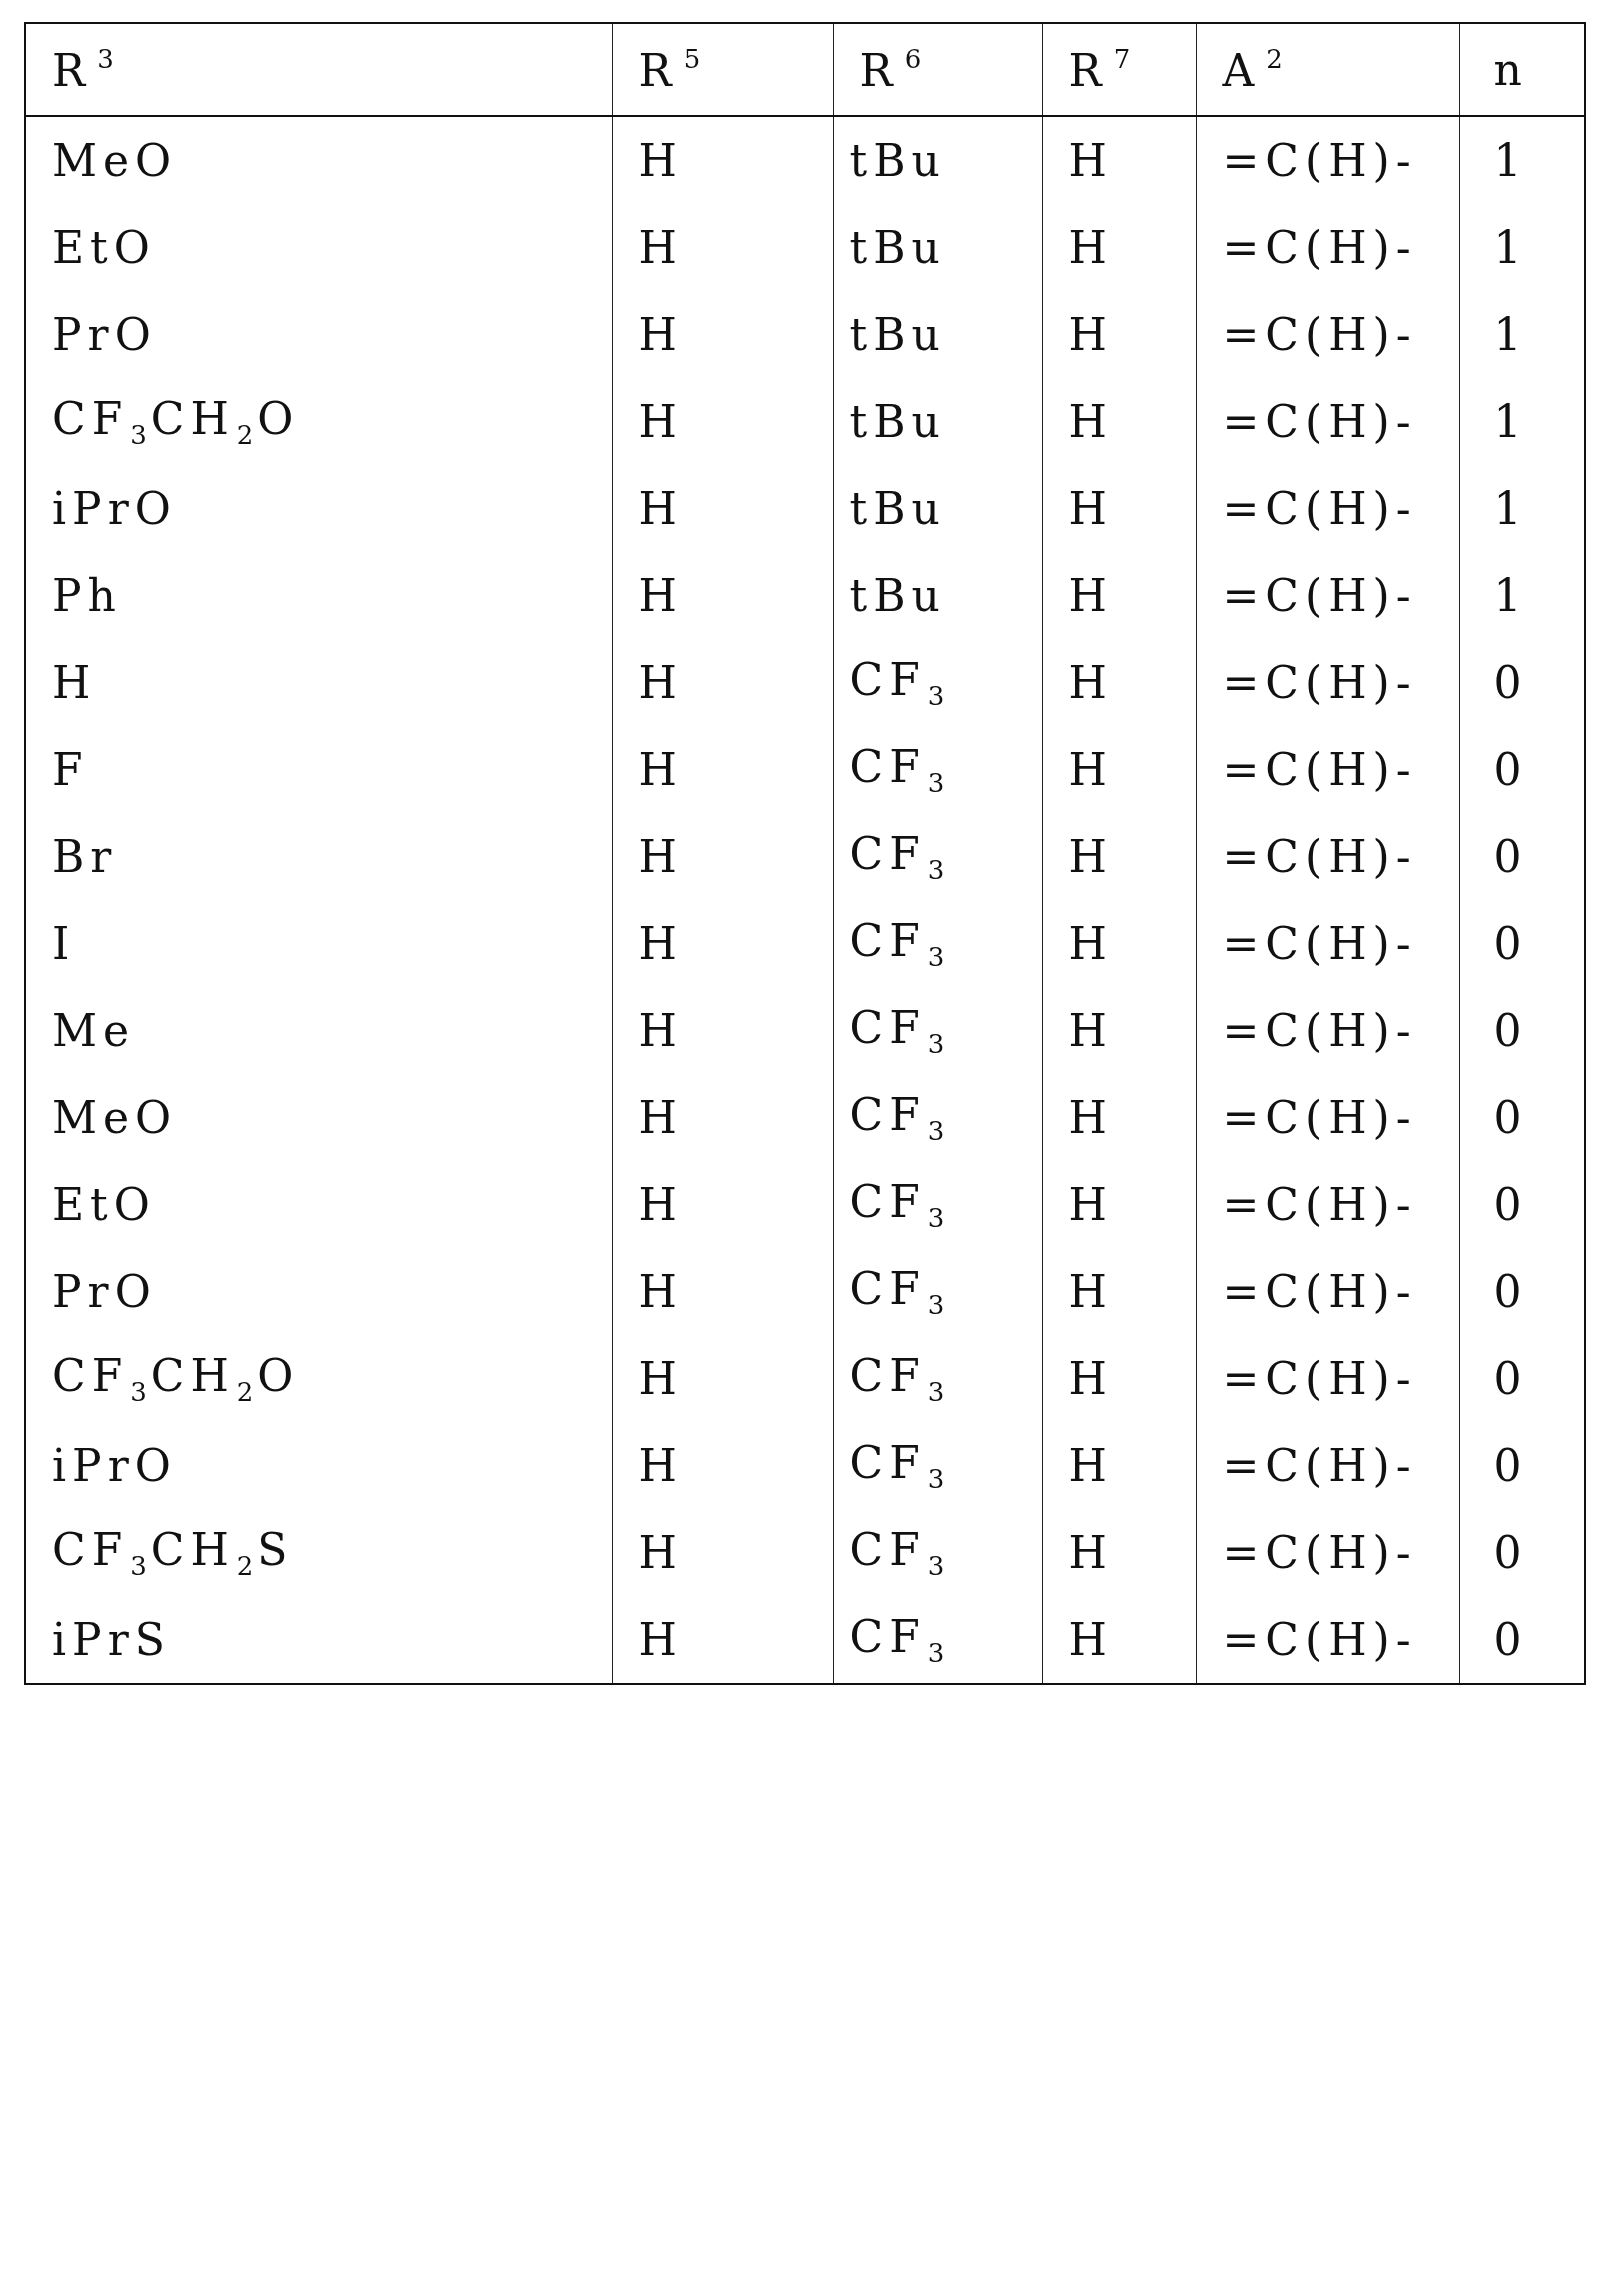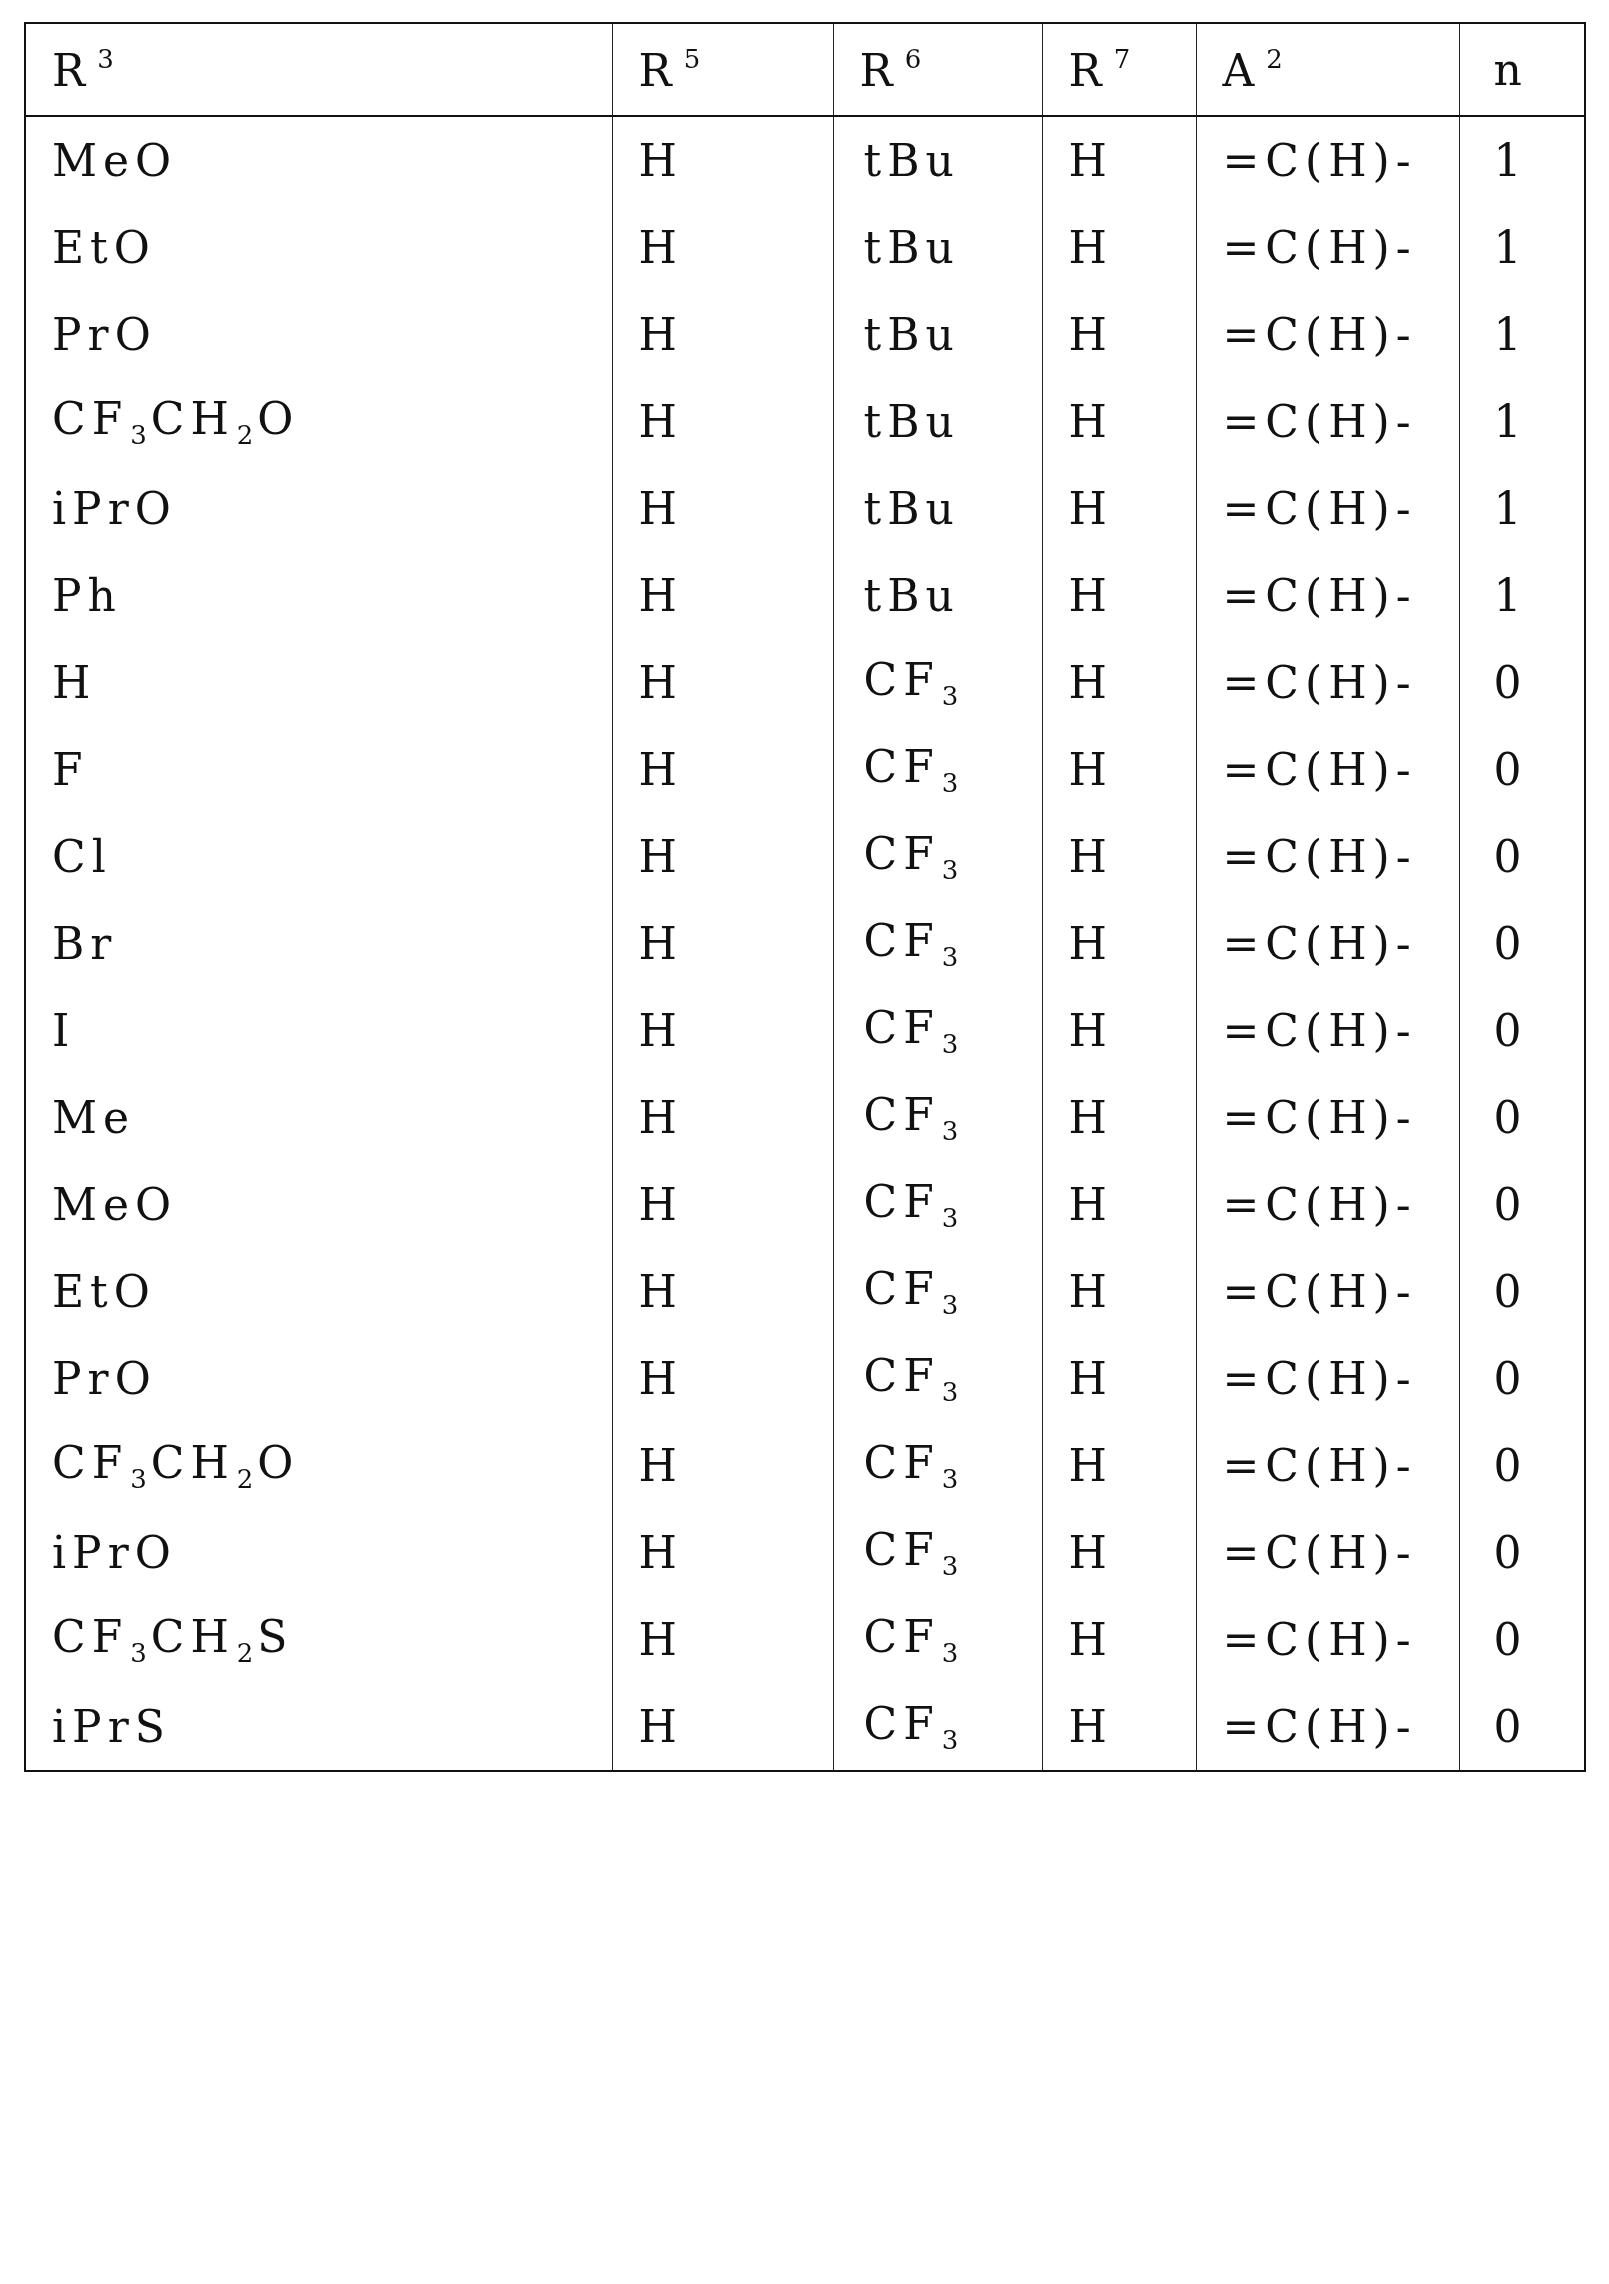--- a/index.html
+++ b/index.html
@@ -18,21 +18,21 @@
   table.chem col.c6 { width: 126px; }
   table.chem th, table.chem td {
     border-left: 1.5px solid #222; border-right: 1.5px solid #222;
     padding: 0 0 0 26px; text-align: left; vertical-align: middle;
     font-weight: normal; font-size: 44px; white-space: nowrap;
     letter-spacing: 6px;
   }
   table.chem thead th { height: 91px; border-bottom: 2.5px solid #111; margin-top: 32px; }
   table.chem tbody td { height: 87px; }
   table.chem td.n, table.chem th.n { padding-left: 34px; }
-  table.chem td.r6 { padding-left: 30px; }
+  table.chem td.r6 { padding-left: 16px; }
   .sup { font-size: 26px; vertical-align: 18px; margin-left: 6px; letter-spacing: 0; }
   .sub { font-size: 26px; vertical-align: -10px; letter-spacing: 0; margin: 0 4px 0 2px; }
   .a2 { letter-spacing: 1px; margin-top: 29px; }
 </style>
 </head>
 <body>
 
 <table class="chem">
   <colgroup>
     <col class="c1">
@@ -111,28 +111,20 @@
       </tr>
       <tr>
         <td><span>F</span></td>
         <td>H</td>
         <td class="r6"><span>CF</span><span class="sub">3</span></td>
         <td>H</td>
         <td class="a2">=C(H)-</td>
         <td class="n">0</td>
       </tr>
       <tr>
-        <td><span>Cl</span></td>
-        <td>H</td>
-        <td class="r6"><span>CF</span><span class="sub">3</span></td>
-        <td>H</td>
-        <td class="a2">=C(H)-</td>
-        <td class="n">0</td>
-      </tr>
-      <tr>
         <td><span>Br</span></td>
         <td>H</td>
         <td class="r6"><span>CF</span><span class="sub">3</span></td>
         <td>H</td>
         <td class="a2">=C(H)-</td>
         <td class="n">0</td>
       </tr>
       <tr>
         <td><span>I</span></td>
         <td>H</td>

